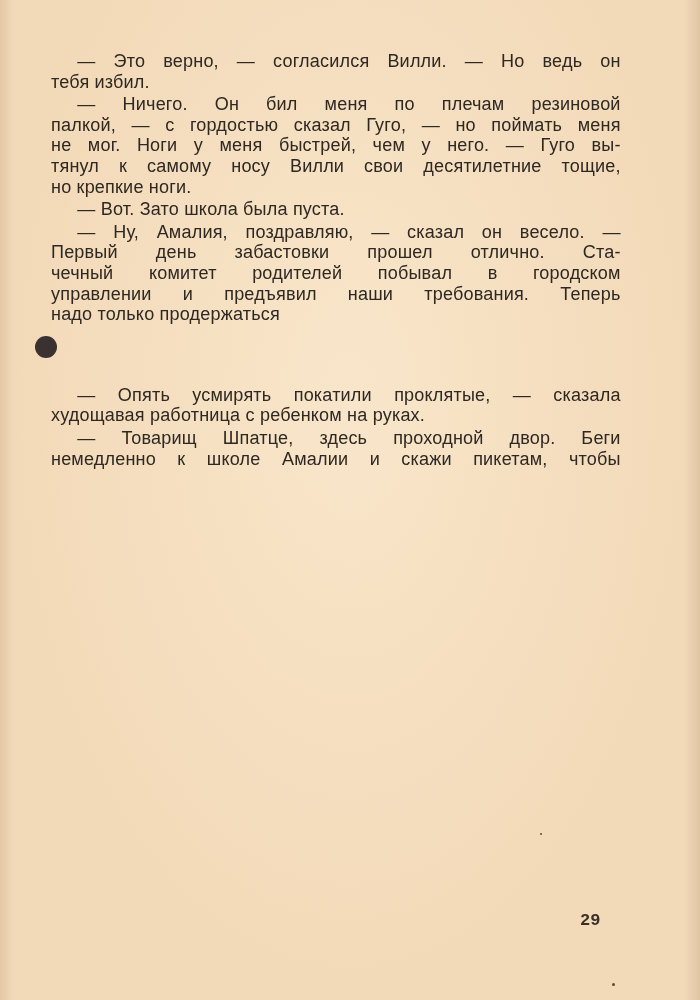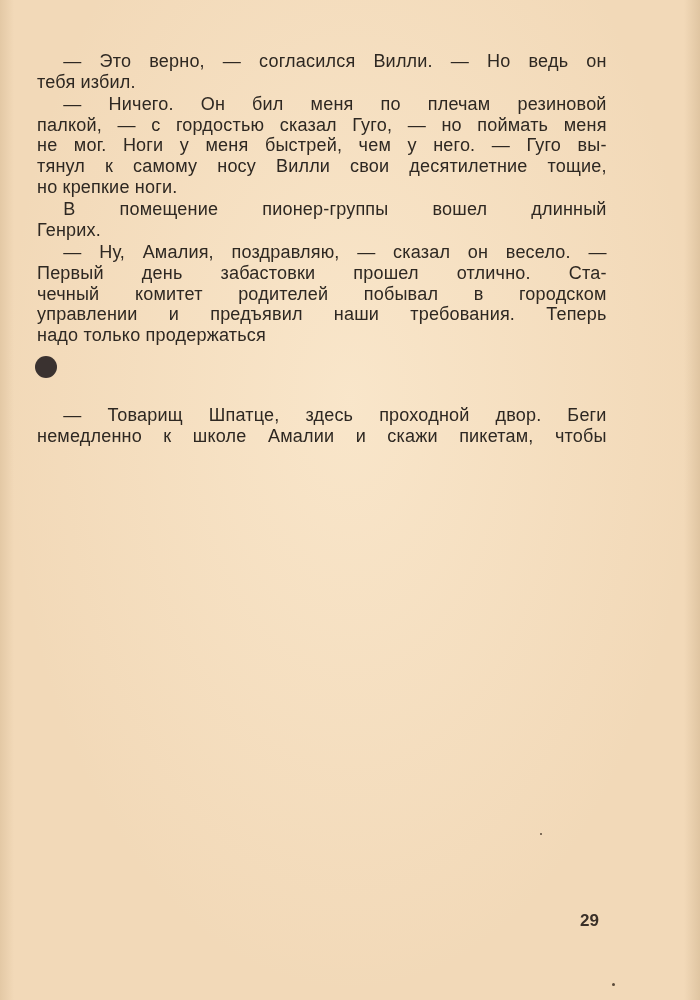--- a/index.html
+++ b/index.html
@@ -23,63 +23,66 @@
     white-space: nowrap;
     text-align: justify;
     text-align-last: justify;
     letter-spacing: 0.2px;
     transform: scaleX(0.94);
     transform-origin: left;
     width: 606px;
   }
   .line.last { text-align-last: left; }
   .line.indent { padding-left: 28px; width: 578px; }
-  .para { margin-bottom: 2px; }
+  .para { margin-bottom: 2px; margin-left: 14px; }
   .bullet-row { height: 58px; position: relative; }
   .bullet {
     position: absolute; left: -2px; top: 9px;
     width: 22px; height: 22px; border-radius: 50%;
     background: #3a3230;
   }
   .page-number {
     position: absolute; left: 580px; top: 911px;
     font-size: 17px; font-weight: bold; color: #3a3028;
-    font-family: Liberation Sans, sans-serif;
+    font-family: Liberation Mono, monospace;
     text-align: right;
   }
   .speck { position: absolute; width: 3px; height: 3px; border-radius: 50%; background: #5a4a3a; }
 </style>
 </head>
 <body>
 
 <div class="page" id="page">
     <div class="para">
       <div class="line indent">— Это верно, — согласился Вилли. — Но ведь он</div>
       <div class="line last">тебя избил.</div>
     </div>
     <div class="para">
       <div class="line indent">— Ничего. Он бил меня по плечам резиновой</div>
       <div class="line">палкой, — с гордостью сказал Гуго, — но поймать меня</div>
       <div class="line">не мог. Ноги у меня быстрей, чем у него. — Гуго вы-</div>
       <div class="line">тянул к самому носу Вилли свои десятилетние тощие,</div>
       <div class="line last">но крепкие ноги.</div>
     </div>
     <div class="para">
-      <div class="line indent">В помещение пионер-группы вошел длинный</div>
-      <div class="line last">Генрих.</div>
+      <div class="line indent last">— Вот. Зато школа была пуста.</div>
     </div>
     <div class="para">
       <div class="line indent">— Ну, Амалия, поздравляю, — сказал он весело. —</div>
       <div class="line">Первый день забастовки прошел отлично. Ста-</div>
       <div class="line">чечный комитет родителей побывал в городском</div>
       <div class="line">управлении и предъявил наши требования. Теперь</div>
       <div class="line last">надо только продержаться</div>
     </div>
     <div class="bullet-row">
       <div class="bullet"></div>
+    </div>
+    <div class="para">
+      <div class="line indent">— Опять усмирять покатили проклятые, — сказала</div>
+      <div class="line last">худощавая работница с ребенком на руках.</div>
     </div>
     <div class="para">
       <div class="line indent">— Товарищ Шпатце, здесь проходной двор. Беги</div>
       <div class="line">немедленно к школе Амалии и скажи пикетам, чтобы</div>
     </div>
   </div>
 
 <div class="page-number">29</div>
 
 <div class="speck" style="left:612px;top:983px;"></div>

